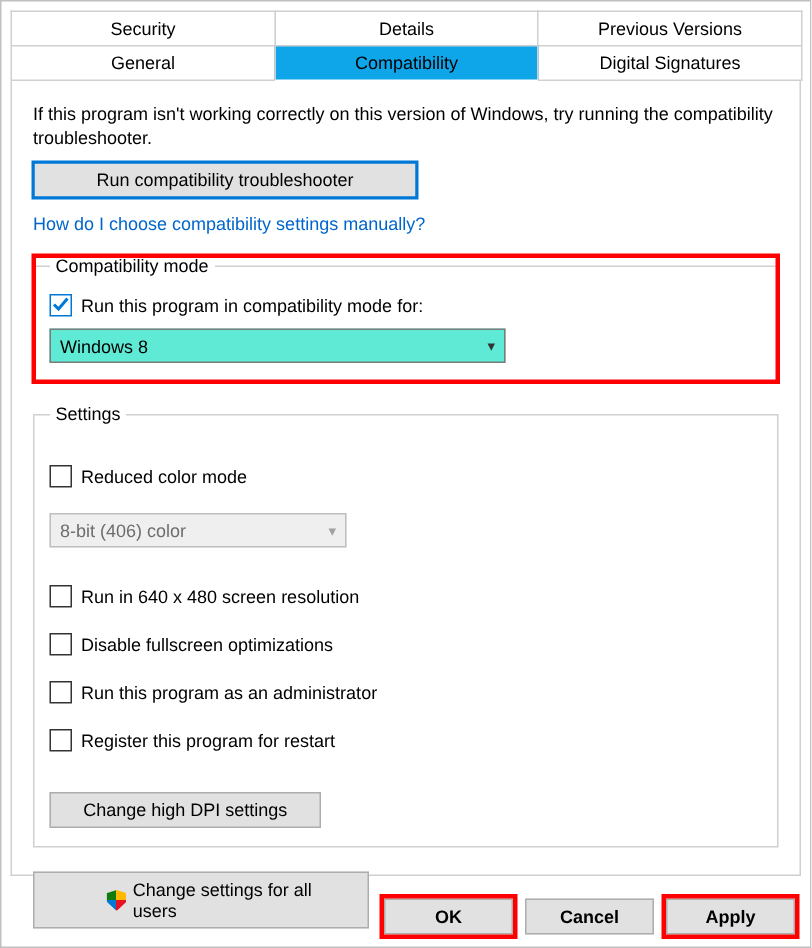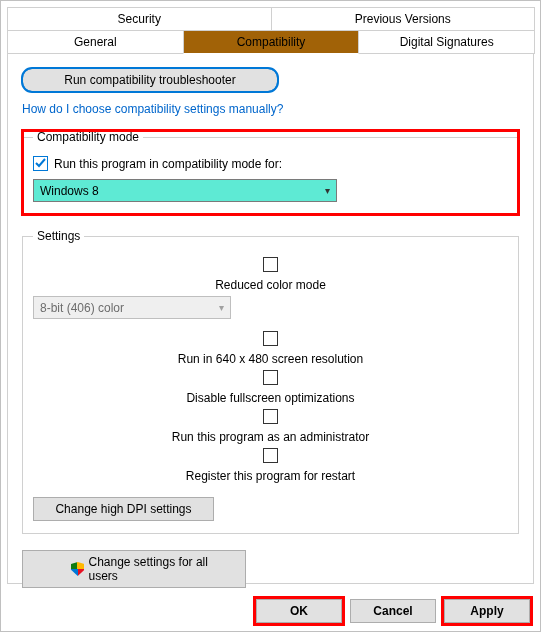--- a/index.html
+++ b/index.html
@@ -4,41 +4,41 @@
 <style>
   * { box-sizing: border-box; font-family: "Segoe UI", Tahoma, sans-serif; font-size: 12px; }
   body { margin: 0; background: #fff; color: #000; }
   .window { width: 541px; height: 632px; background: #fff; border: 1px solid #c0c0c0; position: relative; }
   .tabs-area { padding: 6px 6px 0 6px; }
   .tab-row { display: flex; }
   .tab {
     flex: 1; text-align: center; padding: 4px 12px; border: 1px solid #d0d0d0;
     background: #fff; cursor: default; position: relative; margin-right: -1px;
   }
-  .tab.active { background: #a16207; border-bottom: 1px solid #fff; z-index: 2; }
+  .tab.active { background: #0ea5e9; border-bottom: 1px solid #fff; z-index: 2; }
   .tab-row.top .tab { border-bottom: none; }
   .content {
     border: 1px solid #d0d0d0; border-top: none; margin: 0 6px; padding: 14px 14px 10px 14px;
     height: 530px; position: relative;
   }
   .intro { margin: 0 0 8px 0; line-height: 1.35; }
   .btn {
     display: inline-flex; align-items: center; justify-content: center;
     background: #e1e1e1; border: 1px solid #adadad; padding: 4px 10px; cursor: default;
     min-height: 23px;
   }
   .btn.wide { width: 256px; }
-  .btn.focus { outline: 2px solid #0078d7; outline-offset: -1px; border-color:#0078d7;border-radius:10px; }
+  .btn.focus { outline: 2px solid #0078d7; outline-offset: -1px; border-color:#0078d7; }
   .link { color: #0066cc; display: inline-block; margin-top: 10px; cursor: pointer; }
   fieldset {
     border: 1px solid #d0d0d0; margin: 14px 0 0 0; padding: 10px 10px 12px 10px;
   }
   legend { padding: 0 4px; }
   .checkline { display: flex; align-items: center; gap: 6px; margin: 2px 0 8px 0; }
-  .checkline.tight { margin: 4px 0; flex-direction: column; }
+  .checkline.tight { margin: 17px 0; }
   .chk {
     width: 15px; height: 15px; border: 1px solid #333; display: inline-flex;
     align-items: center; justify-content: center; background: #fff;
   }
   .chk.checked { border-color: #0078d7; }
   .chk.checked svg { display: block; }
   .chk svg { display: none; }
   .select {
     width: 304px; height: 23px; border: 1px solid #7a7a7a; background: #5eead4;
     display: flex; align-items: center; justify-content: space-between; padding: 0 6px;
@@ -61,31 +61,33 @@
   .btn.dpi { width: 181px; margin-top: 10px; }
 </style>
 </head>
 <body>
 
 <div class="window">
 
   <div class="tabs-area">
     <div class="tab-row top">
       <div class="tab">Security</div>
+      <div class="tab">Details</div>
       <div class="tab">Previous Versions</div>
     </div>
     <div class="tab-row">
       <div class="tab">General</div>
       <div class="tab active">Compatibility</div>
       <div class="tab">Digital Signatures</div>
     </div>
   </div>
 
   <div class="content">
 
+    <p class="intro">If this program isn't working correctly on this version of Windows, try running the compatibility troubleshooter.</p>
 
     <div class="btn wide focus">Run compatibility troubleshooter</div>
 
     <a class="link">How do I choose compatibility settings manually?</a>
 
     <fieldset class="hi-red">
       <legend>Compatibility mode</legend>
       <div class="checkline">
         <span class="chk checked">
           <svg width="11" height="11" viewBox="0 0 11 11">

